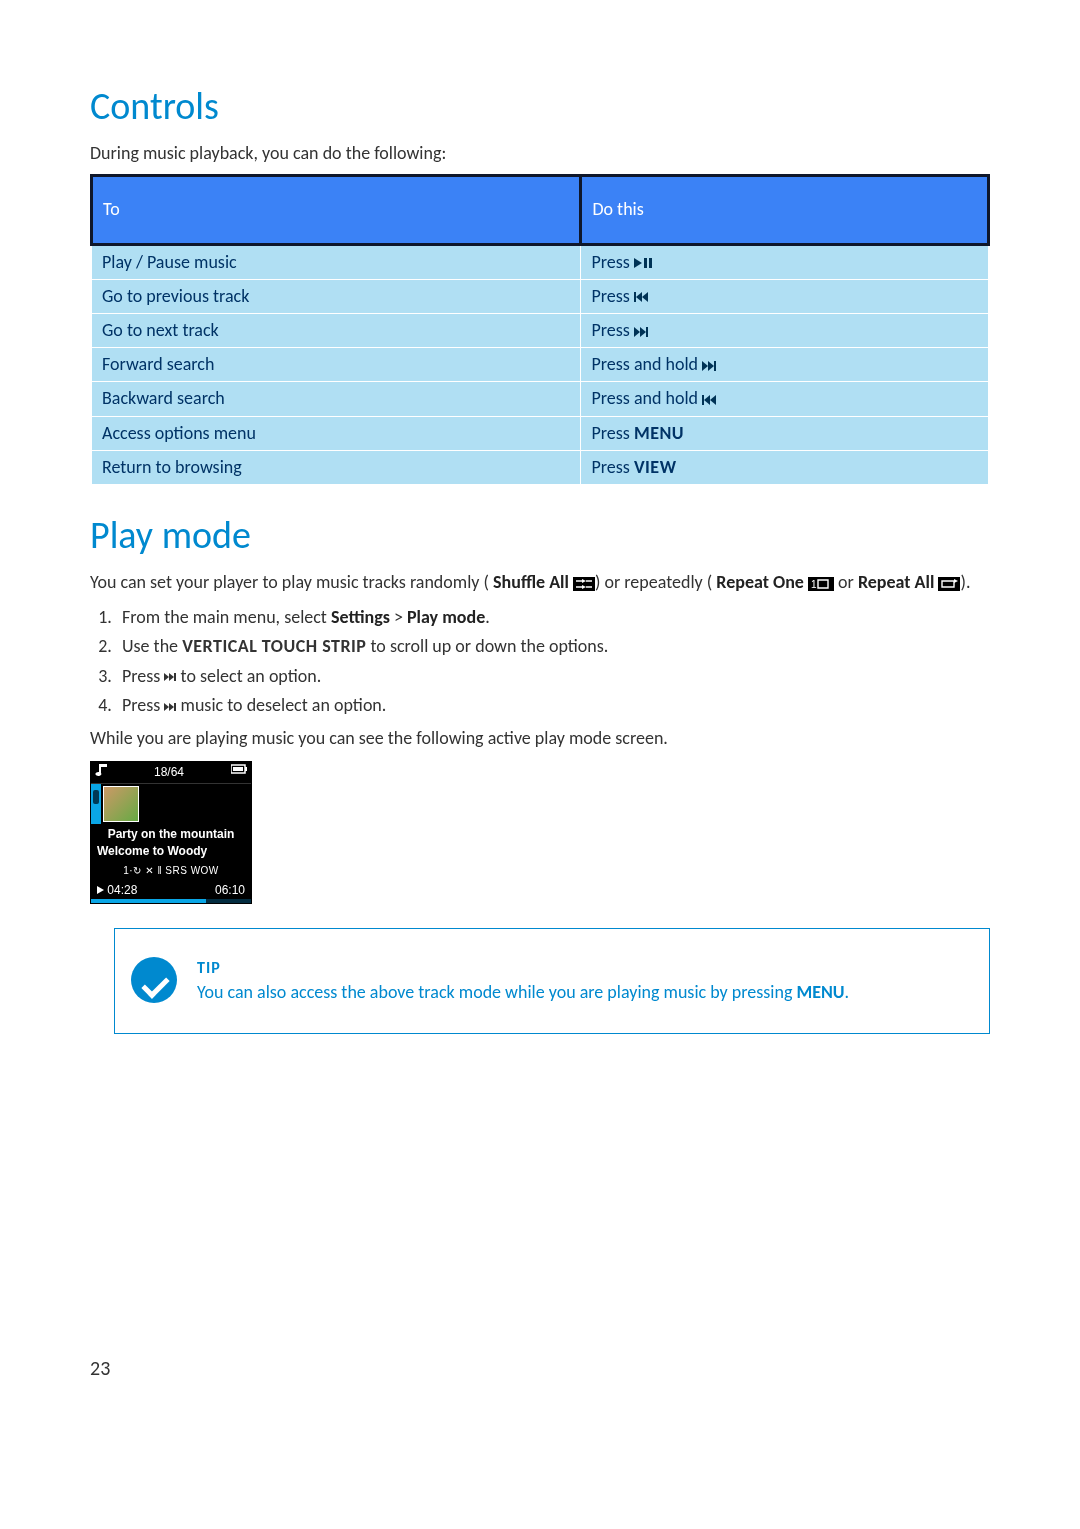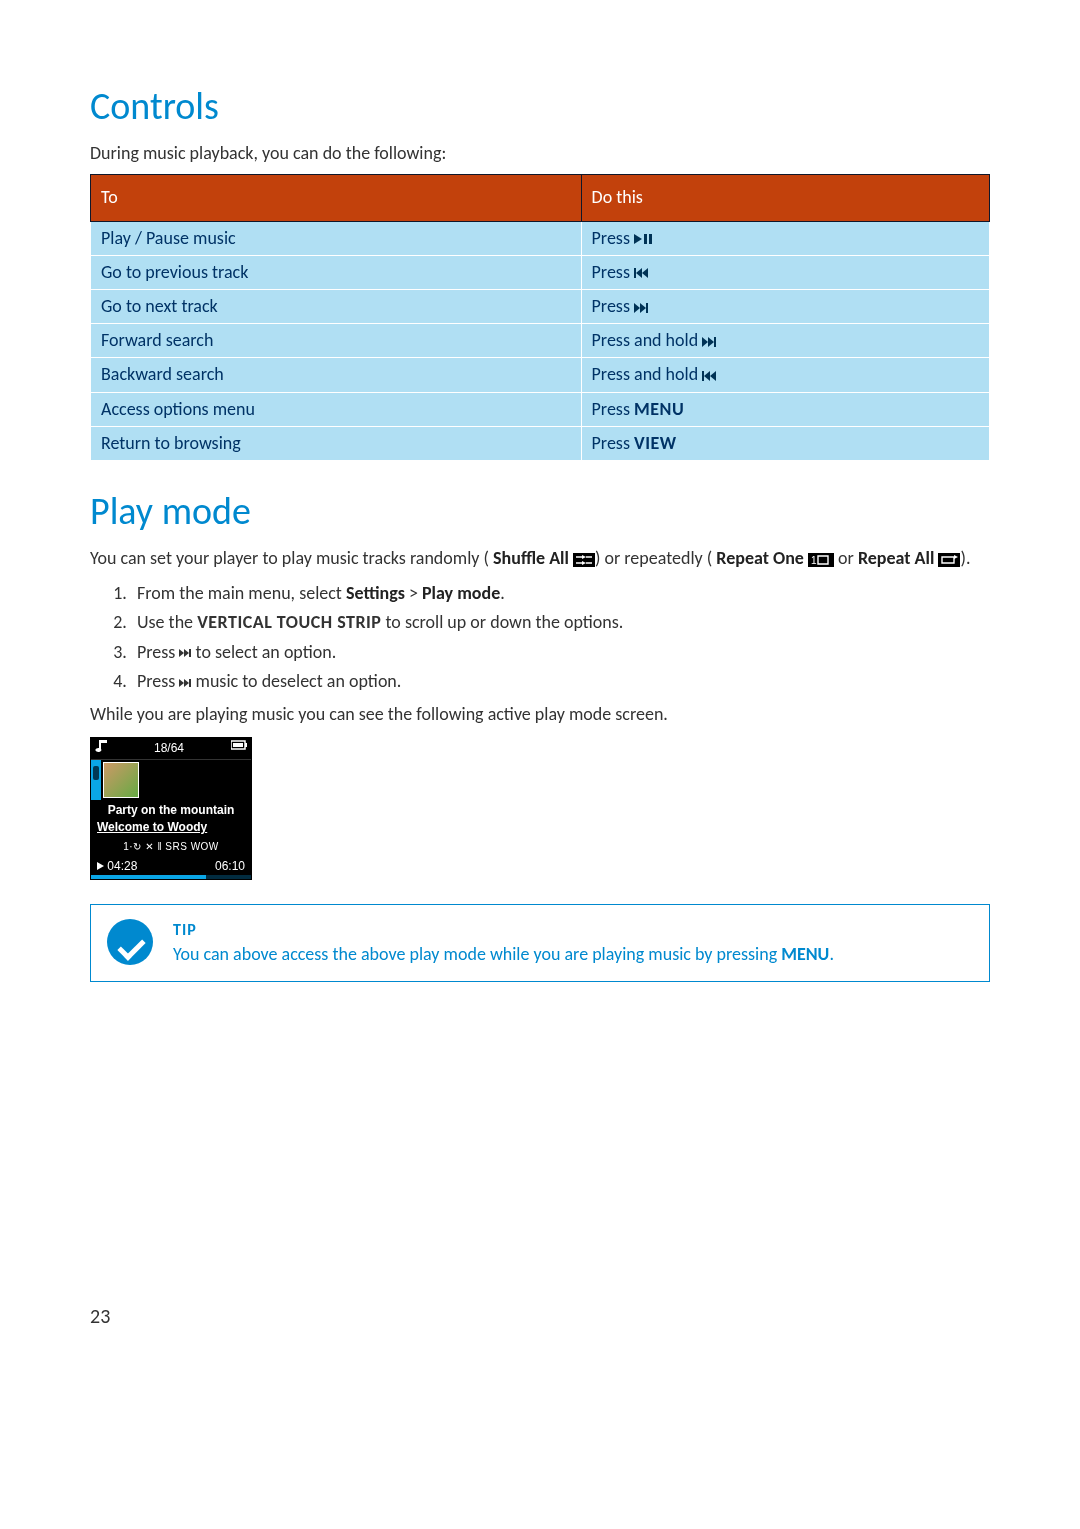--- a/index.html
+++ b/index.html
@@ -21,26 +21,26 @@
   }
   .intro {
     margin-bottom: 8px;
   }
   table.controls {
     width: 100%;
     border-collapse: collapse;
     margin-bottom: 24px;
   }
   table.controls th {
-    background: #c2410c;
+    background: #3b82f6;
     color: #fff;
     text-align: left;
     font-weight: normal;
-    padding: 10px 10px;
-    border: 1px solid #0f172a;
+    padding: 20px 10px;
+    border: 3px solid #0f172a;
     font-size: 18px;
   }
   table.controls td {
     background: #b0dff3;
     color: #036;
     padding: 4px 10px;
     border: 1px solid #fff;
     font-size: 18px;
     vertical-align: middle;
   }
@@ -52,21 +52,21 @@
   .icon {
     display: inline-block;
     vertical-align: middle;
     line-height: 0;
   }
   ol.steps {
     margin: 4px 0 8px 0;
     padding-left: 26px;
   }
   ol.steps li {
-    margin: 4px 15px;
+    margin: 4px 0;
     padding-left: 6px;
   }
   .para { margin: 4px 0 10px 0; }
   .bold { font-weight: bold; color: #222; }
 
   
   .player {
     width: 160px;
     background: #000;
     color: #fff;
@@ -101,21 +101,21 @@
     border-radius: 2px;
   }
   .player .art {
     width: 34px;
     height: 34px;
     background: linear-gradient(135deg, #c96, #6a4);
     border: 1px solid #fff;
     margin: 2px;
   }
   .player .title1 { font-weight: bold; padding: 2px 6px 0 6px; text-align: center; }
-  .player .title2 { font-weight: bold; padding: 0 6px 2px 6px; text-decoration: underline; }
+  .player .title2 { font-weight: bold; padding: 0 6px 2px 6px; }
   .player .modes {
     padding: 2px 6px;
     font-size: 10px;
     letter-spacing: 0.5px;
     text-align: center;
   }
   .player .times {
     display: flex;
     justify-content: space-between;
     padding: 2px 6px 1px 6px;
@@ -128,23 +128,24 @@
     height: 100%;
     width: 72%;
     background: #0aa6e6;
   }
 
   
   .tipbox {
     border: 1px solid #0089cf;
     display: flex;
     align-items: flex-start;
-    padding: 14px 16px;
+    padding: 28px 16px;
     gap: 20px;
     margin-top: 10px;
+    margin-left: 24px;
   }
   .tipbox .check {
     width: 46px;
     height: 46px;
     border-radius: 50%;
     background: #0089cf;
     position: relative;
     flex-shrink: 0;
   }
   .tipbox .check::after {
@@ -366,18 +367,18 @@
   <div class="progress">
       <div class="bar"></div>
     </div>
 </div>
 
 <div class="tipbox">
   <div class="check"></div>
   <div class="tip-content">
     <div class="tip-head">TIP</div>
     <div class="tip-body">
-      <span>You can above access the above play mode while you are playing music by pressing </span><span class="bold" style="color:#0089cf">MENU</span><span>.</span>
+      <span>You can also access the above track mode while you are playing music by pressing </span><span class="bold" style="color:#0089cf">MENU</span><span>.</span>
     </div>
   </div>
 </div>
 
 <div class="pagenum">23</div>
 
 </body></html>

